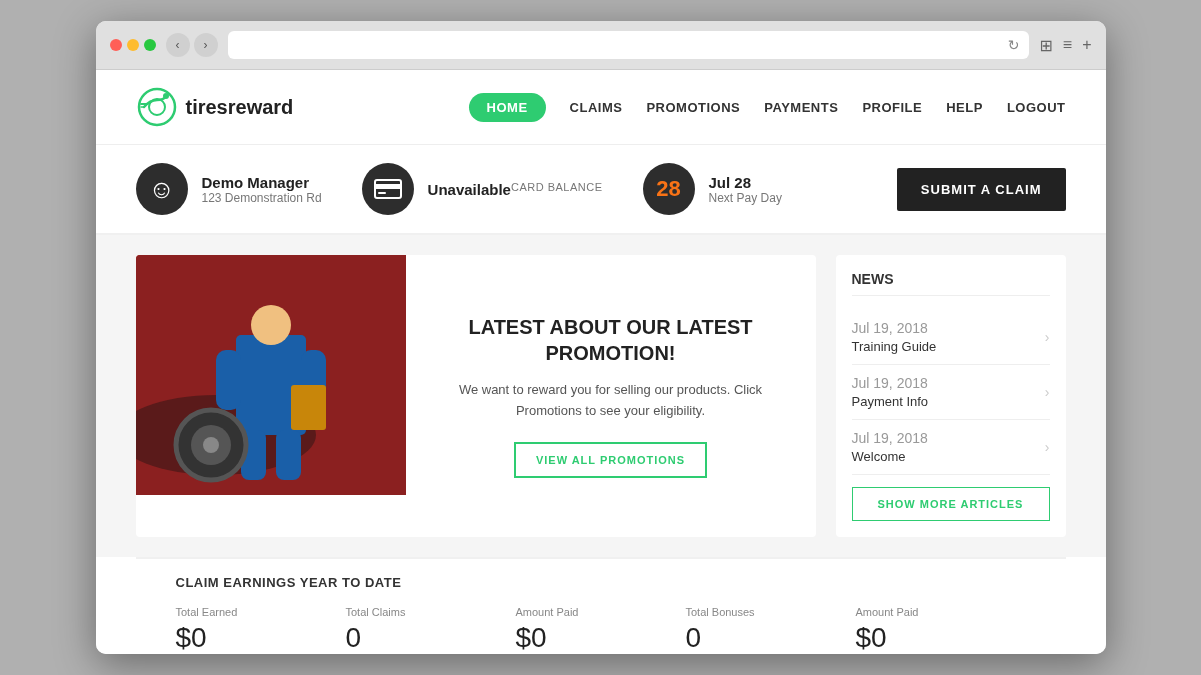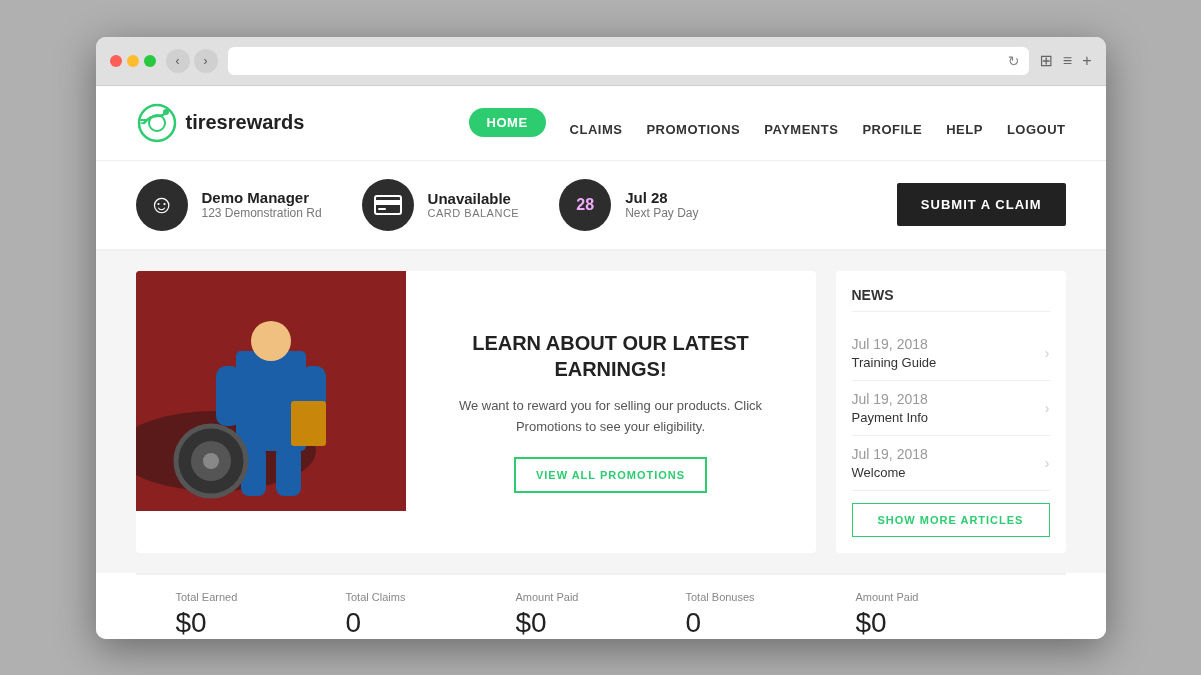--- a/index.html
+++ b/index.html
@@ -108,21 +108,21 @@
     .logo-text {
       font-size: 20px;
       color: #222;
       font-weight: 400;
     }
     .logo-text span {
       font-weight: 700;
     }
     .main-nav {
       display: flex;
-      align-items: flex-end;
+      align-items: center;
       gap: 24px;
     }
     .nav-item {
       font-size: 13px;
       font-weight: 600;
       color: #333;
       text-decoration: none;
       cursor: pointer;
       letter-spacing: 0.5px;
     }
@@ -183,21 +183,21 @@
       width: 52px;
       height: 52px;
       border-radius: 50%;
       background: #2d2d2d;
       display: flex;
       align-items: center;
       justify-content: center;
     }
     .card-details {
       display: flex;
-      flex-direction: column;
+      flex-direction: row;
     }
     .card-status {
       font-size: 15px;
       font-weight: 600;
       color: #222;
     }
     .card-label {
       font-size: 11px;
       color: #777;
       letter-spacing: 0.5px;
@@ -209,23 +209,23 @@
       gap: 14px;
     }
     .pay-day-circle {
       width: 52px;
       height: 52px;
       border-radius: 50%;
       background: #2d2d2d;
       display: flex;
       align-items: center;
       justify-content: center;
-      font-size: 16px;
-      font-weight: 700;
-      color: #f0abfc;
+      font-size: 22px;
+      font-weight: 700;
+      color: #f97316;
     }
     .pay-day-details {
       display: flex;
       flex-direction: column;
     }
     .pay-date {
       font-size: 15px;
       font-weight: 600;
       color: #222;
     }
@@ -428,21 +428,21 @@
         <svg class="logo-icon" viewBox="0 0 42 42" fill="none" xmlns="http://www.w3.org/2000/svg">
           <circle cx="21" cy="21" r="18" fill="none" stroke="#2ecc71" stroke-width="2.5"></circle>
           <circle cx="21" cy="21" r="8" fill="none" stroke="#2ecc71" stroke-width="2"></circle>
           <path d="M8 21 Q14 14 21 14 Q28 14 30 10" stroke="#2ecc71" stroke-width="2.5" fill="none" stroke-linecap="round"></path>
           <circle cx="30" cy="10" r="3" fill="#2ecc71"></circle>
 
           <path d="M5 18 L10 18" stroke="#2ecc71" stroke-width="2" stroke-linecap="round"></path>
           <path d="M5 21 L8 21" stroke="#2ecc71" stroke-width="1.5" stroke-linecap="round"></path>
         </svg>
         <div class="logo-text">
-          <span>tires</span><span style="font-weight:700">rewards</span>
+          <span>tires</span><span style="font-weight:700">reward</span>
         </div>
       </div>
 
       <nav class="main-nav">
         <a class="nav-item active">HOME</a>
         <a class="nav-item">CLAIMS</a>
         <a class="nav-item">PROMOTIONS</a>
         <a class="nav-item">PAYMENTS</a>
         <a class="nav-item">PROFILE</a>
         <a class="nav-item">HELP</a>
@@ -509,21 +509,21 @@
 
             <rect x="155" y="130" width="35" height="45" rx="3" fill="#c8860a"></rect>
 
             <circle cx="75" cy="190" r="35" fill="#333" stroke="#555" stroke-width="5"></circle>
             <circle cx="75" cy="190" r="20" fill="#555"></circle>
             <circle cx="75" cy="190" r="8" fill="#888"></circle>
           </svg>
         </div>
 
         <div class="promo-text">
-          <div class="promo-title">LEARN ABOUT OUR LATEST EARNINGS!</div>
+          <div class="promo-title">LATEST ABOUT OUR LATEST PROMOTION!</div>
           <div class="promo-desc">We want to reward you for selling our products. Click Promotions to see your eligibility.</div>
           <button class="promo-btn">VIEW ALL PROMOTIONS</button>
         </div>
       </div>
 
       <div class="news-section">
         <div class="news-title">NEWS</div>
 
         <div class="news-item">
           <div class="news-item-content">
@@ -547,20 +547,21 @@
             <div class="news-name">Welcome</div>
           </div>
           <span class="news-chevron">›</span>
         </div>
 
         <button class="show-more-btn">SHOW MORE ARTICLES</button>
       </div>
     </div>
 
     <div class="earnings-section">
+      <div class="earnings-title">CLAIM EARNINGS YEAR TO DATE</div>
       <div class="earnings-stats">
         <div class="stat-item">
           <div class="stat-label">Total Earned</div>
           <div class="stat-value">$0</div>
         </div>
         <div class="stat-item">
           <div class="stat-label">Total Claims</div>
           <div class="stat-value">0</div>
         </div>
         <div class="stat-item">

